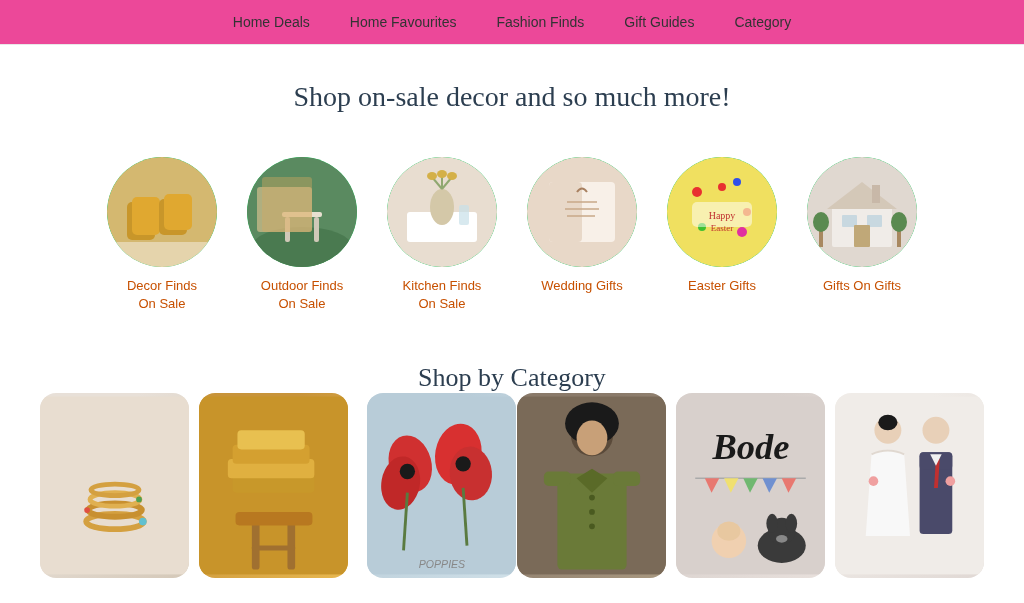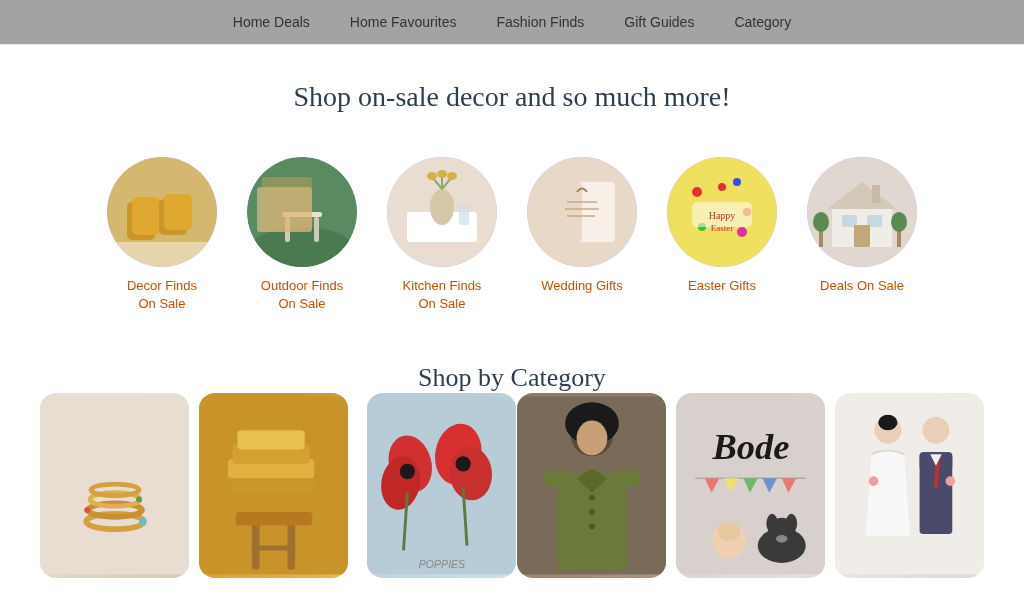--- a/index.html
+++ b/index.html
@@ -6,21 +6,21 @@
     body { font-family: 'Georgia', serif; background: #fff; color: #333; width: 1024px; overflow-x: hidden; }
 
     
     nav {
       display: flex;
       justify-content: center;
       align-items: center;
       gap: 40px;
       padding: 14px 20px;
       border-bottom: 1px solid #e8e8e8;
-      background: #a3a3a3;
+      background: #ec4899;
     }
     nav a {
       text-decoration: none;
       color: #333;
       font-size: 14px;
       font-family: Arial, sans-serif;
       cursor: pointer;
     }
 
     
@@ -48,21 +48,21 @@
       align-items: center;
       gap: 10px;
       cursor: pointer;
       max-width: 120px;
     }
     .circle-img {
       width: 110px;
       height: 110px;
       border-radius: 50%;
       overflow: hidden;
-      background: #c4b5fd;
+      background: #22c55e;
       display: flex;
       align-items: center;
       justify-content: center;
     }
     .circle-label {
       text-align: center;
       font-size: 13px;
       color: #c75000;
       font-family: Arial, sans-serif;
       line-height: 1.4;
@@ -237,21 +237,21 @@
         <rect x="47" y="68" width="16" height="22" rx="1" fill="#c0a878"></rect>
 
         <rect x="65" y="28" width="8" height="18" fill="#c8b8a8"></rect>
 
         <rect x="12" y="72" width="4" height="18" fill="#a88860"></rect>
         <ellipse cx="14" cy="65" rx="8" ry="10" fill="#5a8a50"></ellipse>
         <rect x="90" y="72" width="4" height="18" fill="#a88860"></rect>
         <ellipse cx="92" cy="65" rx="8" ry="10" fill="#5a8a50"></ellipse>
       </svg>
     </div>
-    <span class="circle-label">Deals On Sale</span>
+    <span class="circle-label">Gifts On Gifts</span>
   </div>
 
 </div>
 
 <div class="category-section">
   <h2>Shop by Category</h2>
 
   <div class="category-grid">
 
     <div class="category-card">

